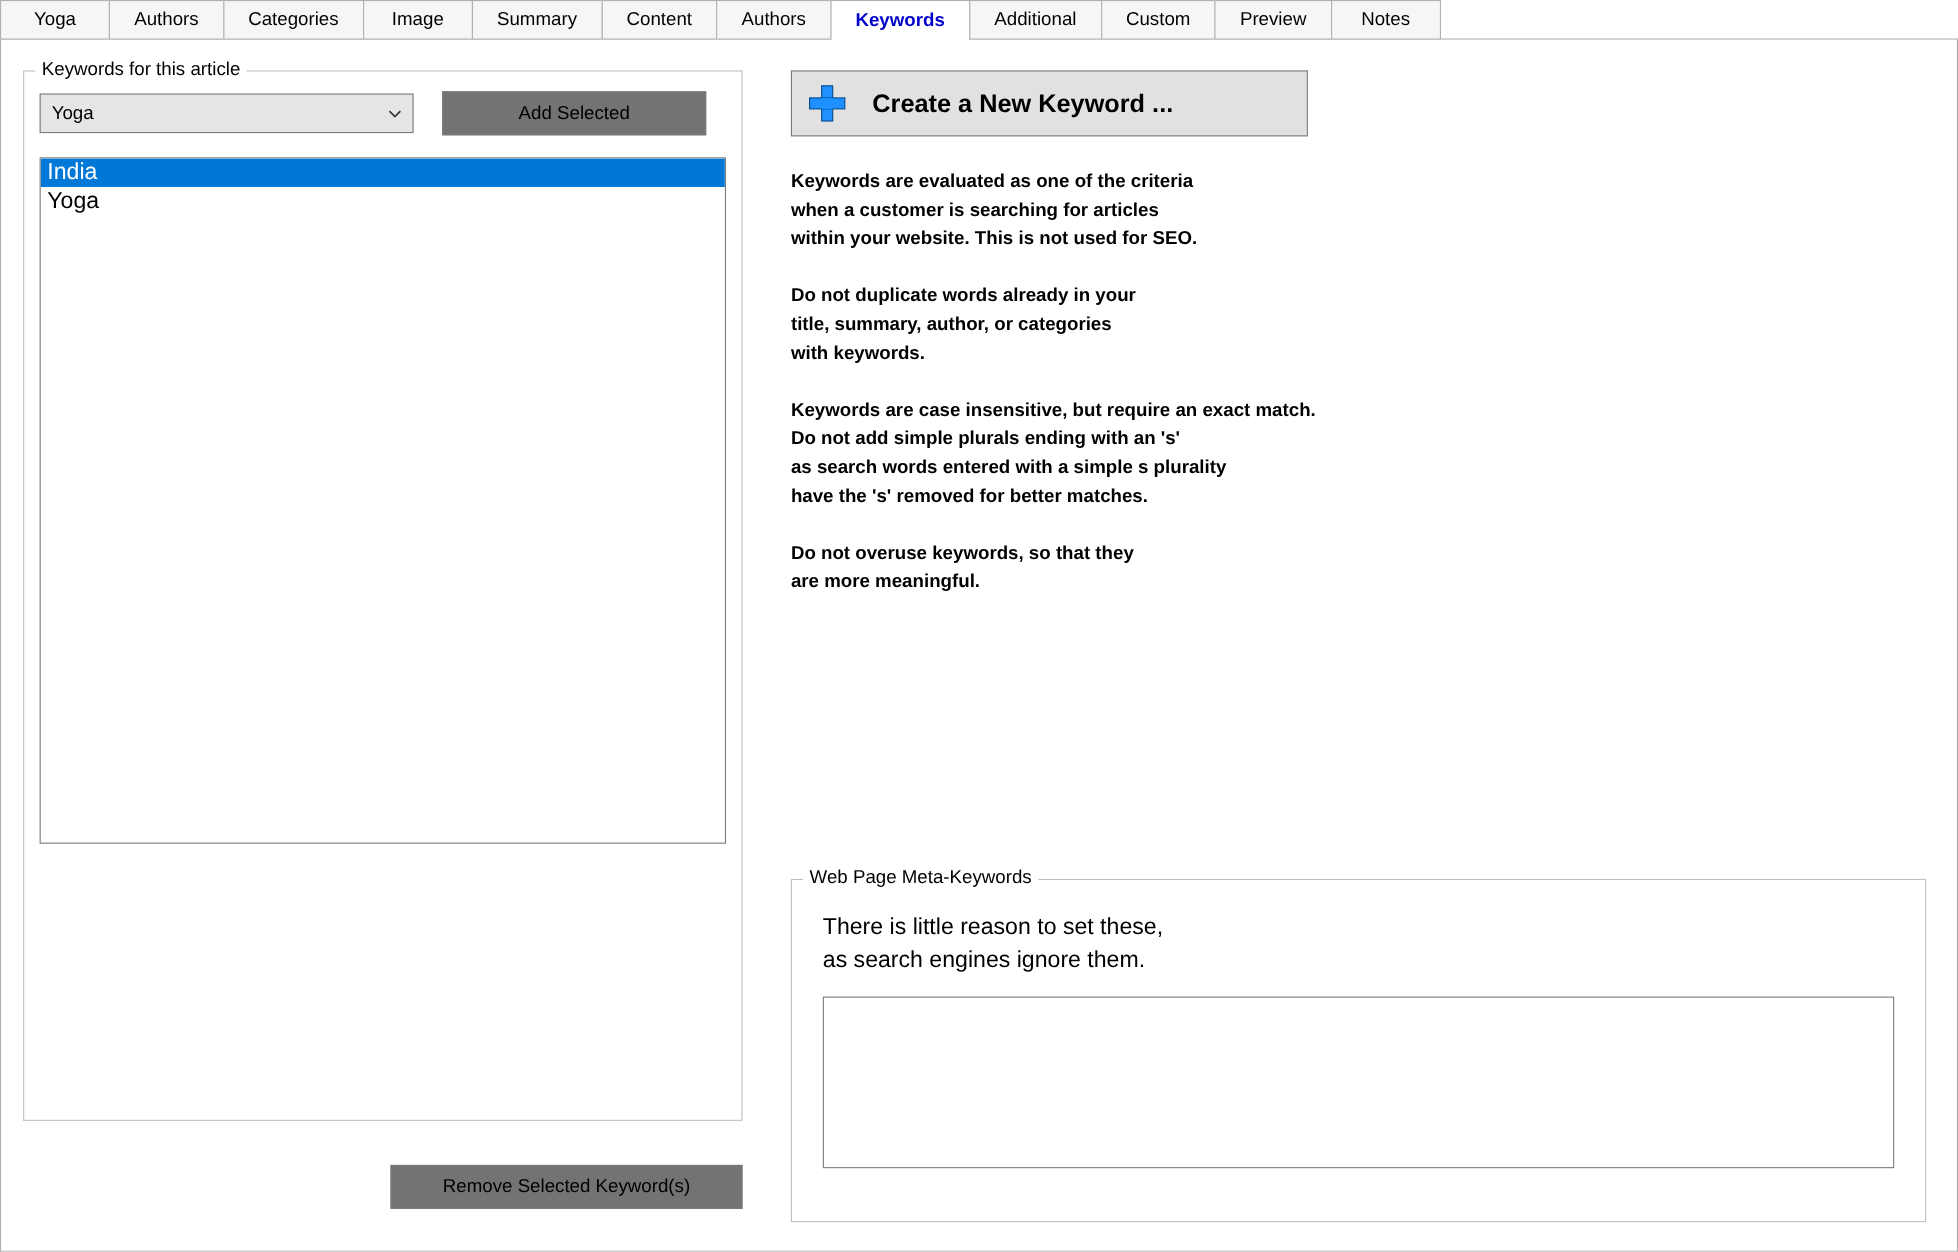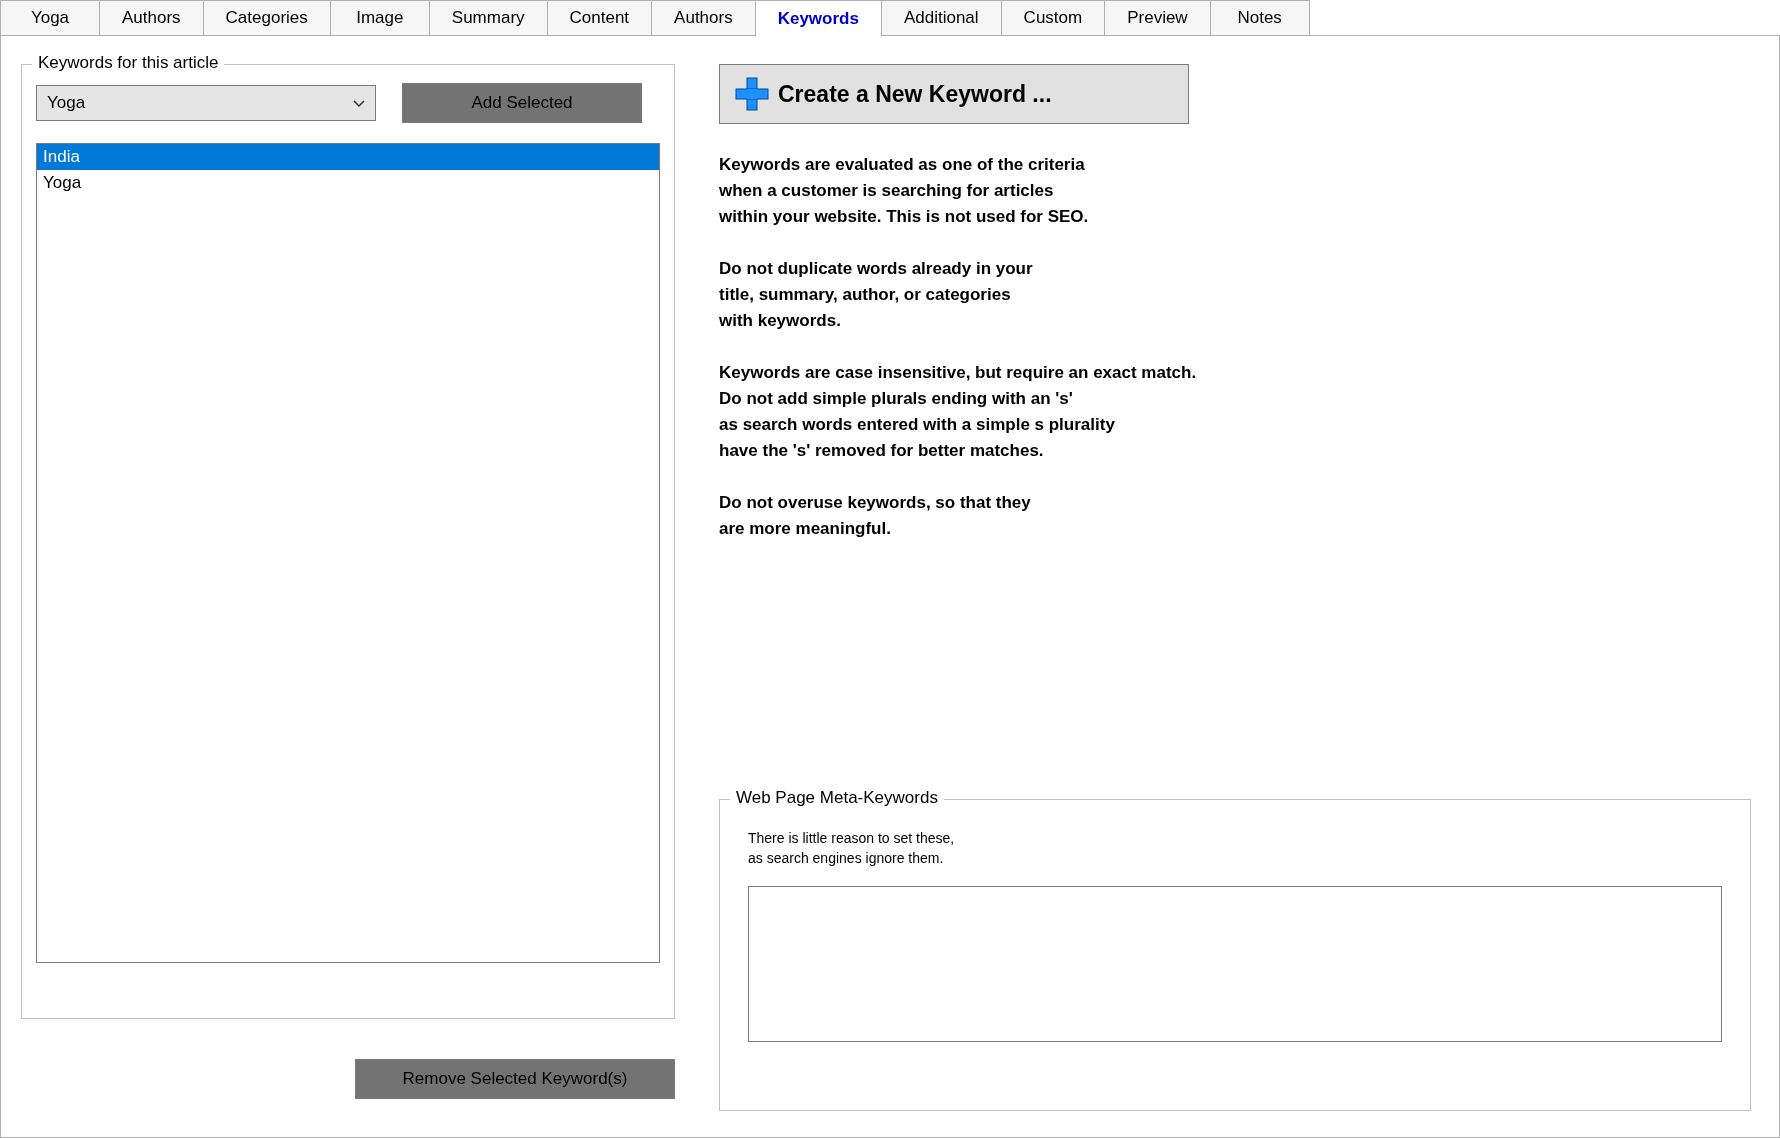--- a/index.html
+++ b/index.html
@@ -105,23 +105,23 @@
     font-size: 17px;
     cursor: pointer;
     display: flex;
     align-items: center;
     justify-content: center;
     min-width: 240px;
   }
   .listbox {
     border: 1px solid #7a7a7a;
     background: #ffffff;
-    height: 820px;
+    height: 624px;
     overflow-y: auto;
-    font-size: 17px;
+    font-size: 21px;
   }
   .list-item {
     padding: 0 6px;
     cursor: pointer;
     line-height: 26px;
     height: 26px;
   }
   .list-item.selected {
     background: #0078d7;
     color: #ffffff;
@@ -136,43 +136,43 @@
   }
   .create-btn {
     border: 1px solid #7a7a7a;
     background: #e1e1e1;
     height: 60px;
     width: 470px;
     display: flex;
     align-items: center;
     padding: 0 14px;
     cursor: pointer;
-    gap: 8px;
+    gap: 23px;
     font-size: 23px;
     font-weight: 700;
   }
   .plus-icon svg { display: block; }
   .help-text {
     margin-top: 28px;
     font-size: 17px;
     line-height: 26px;
     white-space: pre-line;
     font-weight: bold;
   }
   .meta-groupbox {
     position: absolute;
     left: 28px;
     right: 28px;
     bottom: 26px;
     height: 312px;
     padding: 28px 28px 18px 28px;
   }
   .meta-help {
-    font-size: 14px;
-    line-height: 20px;
+    font-size: 21px;
+    line-height: 30px;
     white-space: pre-line;
     margin-bottom: 18px;
   }
   .meta-textarea {
     width: 100%;
     height: 156px;
     border: 1px solid #7a7a7a;
     background: #ffffff;
     resize: none;
     font-family: inherit;

